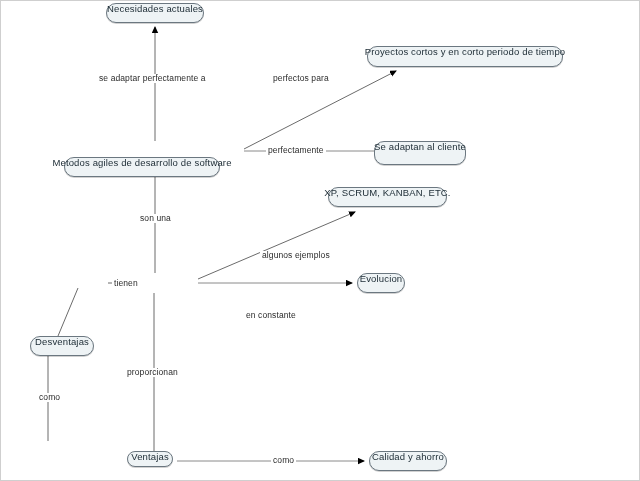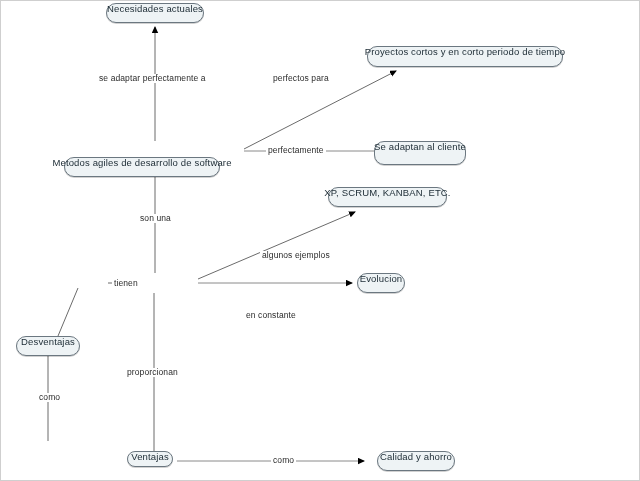--- a/index.html
+++ b/index.html
@@ -111,30 +111,30 @@
 
   <div class="node" style="left:327px; top:186px; width:119px; height:20px;">
     <span class="node-label">XP, SCRUM, KANBAN, ETC.</span>
   </div>
 
 
   <div class="node" style="left:356px; top:272px; width:48px; height:20px;">
     <span class="node-label">Evolucion</span>
   </div>
 
-  <div class="node" style="left:15px; top:335px; width:64px; height:20px;">
+  <div class="node" style="left:29px; top:335px; width:64px; height:20px;">
     <span class="node-label">Desventajas</span>
   </div>
 
 
   <div class="node" style="left:126px; top:450px; width:46px; height:16px;">
     <span class="node-label">Ventajas</span>
   </div>
 
-  <div class="node" style="left:368px; top:450px; width:78px; height:20px;margin-left:8px;">
+  <div class="node" style="left:368px; top:450px; width:78px; height:20px;">
     <span class="node-label">Calidad y ahorro</span>
   </div>
 
   <div class="edge-label" style="left:96px; top:73px;">se adaptar perfectamente a</div>
 
   <div class="edge-label" style="left:270px; top:73px;">perfectos para</div>
 
   <div class="edge-label" style="left:265px; top:145px;">perfectamente</div>
 
   <div class="edge-label" style="left:137px; top:213px;">son una</div>

